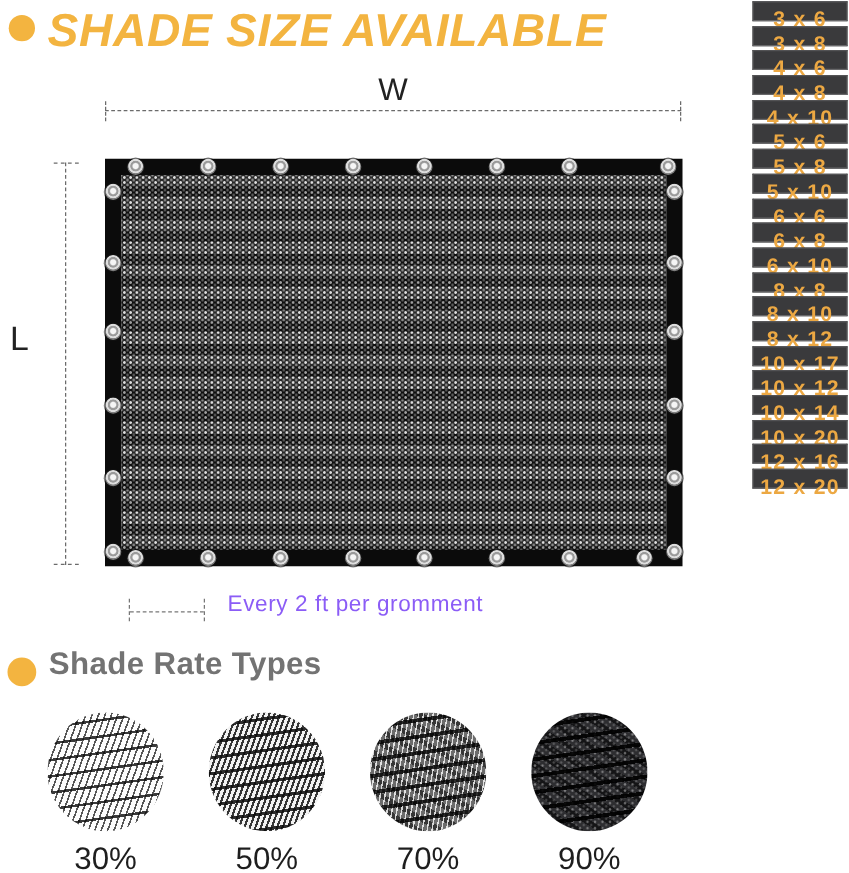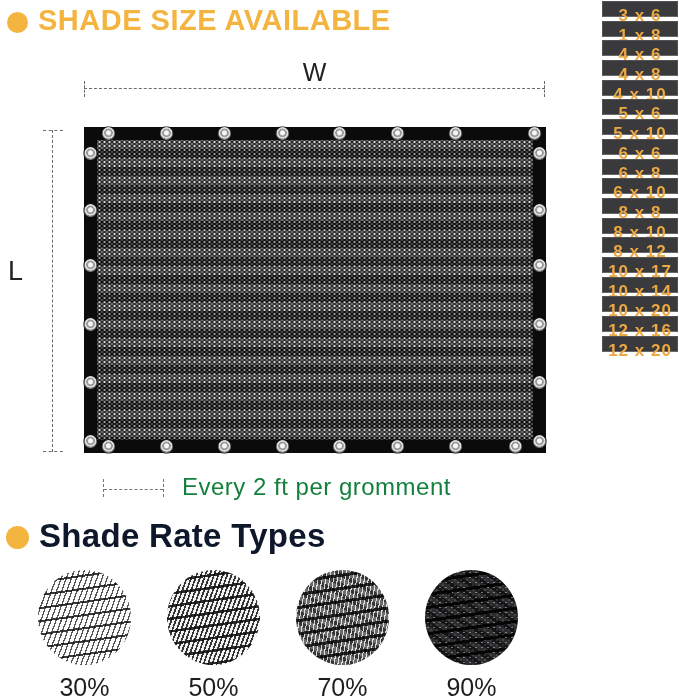--- a/index.html
+++ b/index.html
@@ -4,27 +4,27 @@
 <style>
   html,body{margin:0;padding:0;background:#fff;}
   #stage{
     position:relative;width:679px;height:698px;background:#fff;overflow:hidden;
     font-family:"Liberation Sans", sans-serif;
   }
   
   .bullet{position:absolute;border-radius:50%;background:#F3B440;}
   #title-bullet{left:7px;top:12px;width:21px;height:21px;}
   #page-title{
-    position:absolute;left:38px;top:4px;font-size:29px;font-weight:800;
-    letter-spacing:.5px;color:#F3B440;white-space:nowrap;
+    position:absolute;left:38px;top:4px;font-size:37px;font-weight:800;
+    letter-spacing:.5px;color:#F3B440;white-space:nowrap;font-style:italic;
   }
   #rates-bullet{left:6px;top:526px;width:23px;height:23px;}
   #rates-heading{
-    position:absolute;left:39px;top:517px;font-size:33px;font-weight:800;
-    letter-spacing:.3px;color:#0f172a;white-space:nowrap;
+    position:absolute;left:39px;top:517px;font-size:25px;font-weight:800;
+    letter-spacing:.3px;color:#737373;white-space:nowrap;
   }
   
   #w-label{position:absolute;left:84px;top:58px;width:461px;text-align:center;
     font-size:25px;color:#222;}
   #w-line{position:absolute;left:84px;top:88px;width:461px;height:0;
     border-top:1px dashed #6b6b6b;}
   #w-line:before,#w-line:after{content:"";position:absolute;top:-8px;height:16px;
     border-left:1px dashed #6b6b6b;}
   #w-line:before{left:0;} #w-line:after{right:0;}
   #l-label{position:absolute;left:8px;top:256px;font-size:27px;color:#222;}
@@ -50,21 +50,21 @@
   }
   .grommet{
     position:absolute;width:13px;height:13px;border-radius:50%;
     background:radial-gradient(circle at 50% 45%, #f5f5f5 0 2px, #9a9a9a 3px 4px, #dedede 4.5px 5.5px, #7e7e7e 6px);
     box-shadow:0 0 0 1px rgba(20,20,20,.55);
   }
   
   #gap-bracket{position:absolute;left:103px;top:479px;width:59px;height:18px;
     border-left:1px dashed #777;border-right:1px dashed #777;}
   #gap-bracket i{position:absolute;left:0;right:0;top:10px;border-top:1px dashed #777;}
-  #grommet-note{position:absolute;left:182px;top:473px;font-size:24px;color:#15803d;
+  #grommet-note{position:absolute;left:182px;top:473px;font-size:18px;color:#8b5cf6;
     white-space:nowrap;letter-spacing:.5px;}
   
   #rates-row{position:absolute;left:20px;top:570px;width:516px;display:flex;}
   .rate-item{width:129px;display:flex;flex-direction:column;align-items:center;}
   .rate-circle{width:93px;height:95px;border-radius:50%;}
   .rate-label{margin-top:8px;font-size:25px;color:#1e1e1e;}
   .c30{
     background-color:#fdfdfd;
     background-image:
       repeating-linear-gradient(172deg, transparent 0 11px, rgba(10,10,10,.8) 11px 13px),
@@ -176,32 +176,34 @@
       <div class="rate-label">70%</div>
     </div>
     <div class="rate-item">
       <div class="rate-circle c90"></div>
       <div class="rate-label">90%</div>
     </div>
   </div>
 
   <div id="size-list">
     <div class="size-chip">3 x 6</div>
-    <div class="size-chip">1 x 8</div>
+    <div class="size-chip">3 x 8</div>
     <div class="size-chip">4 x 6</div>
     <div class="size-chip">4 x 8</div>
     <div class="size-chip">4 x 10</div>
     <div class="size-chip">5 x 6</div>
+    <div class="size-chip">5 x 8</div>
     <div class="size-chip">5 x 10</div>
     <div class="size-chip">6 x 6</div>
     <div class="size-chip">6 x 8</div>
     <div class="size-chip">6 x 10</div>
     <div class="size-chip">8 x 8</div>
     <div class="size-chip">8 x 10</div>
     <div class="size-chip">8 x 12</div>
     <div class="size-chip">10 x 17</div>
+    <div class="size-chip">10 x 12</div>
     <div class="size-chip">10 x 14</div>
     <div class="size-chip">10 x 20</div>
     <div class="size-chip">12 x 16</div>
     <div class="size-chip">12 x 20</div>
   </div>
 
 </div>
 
 </body></html>

